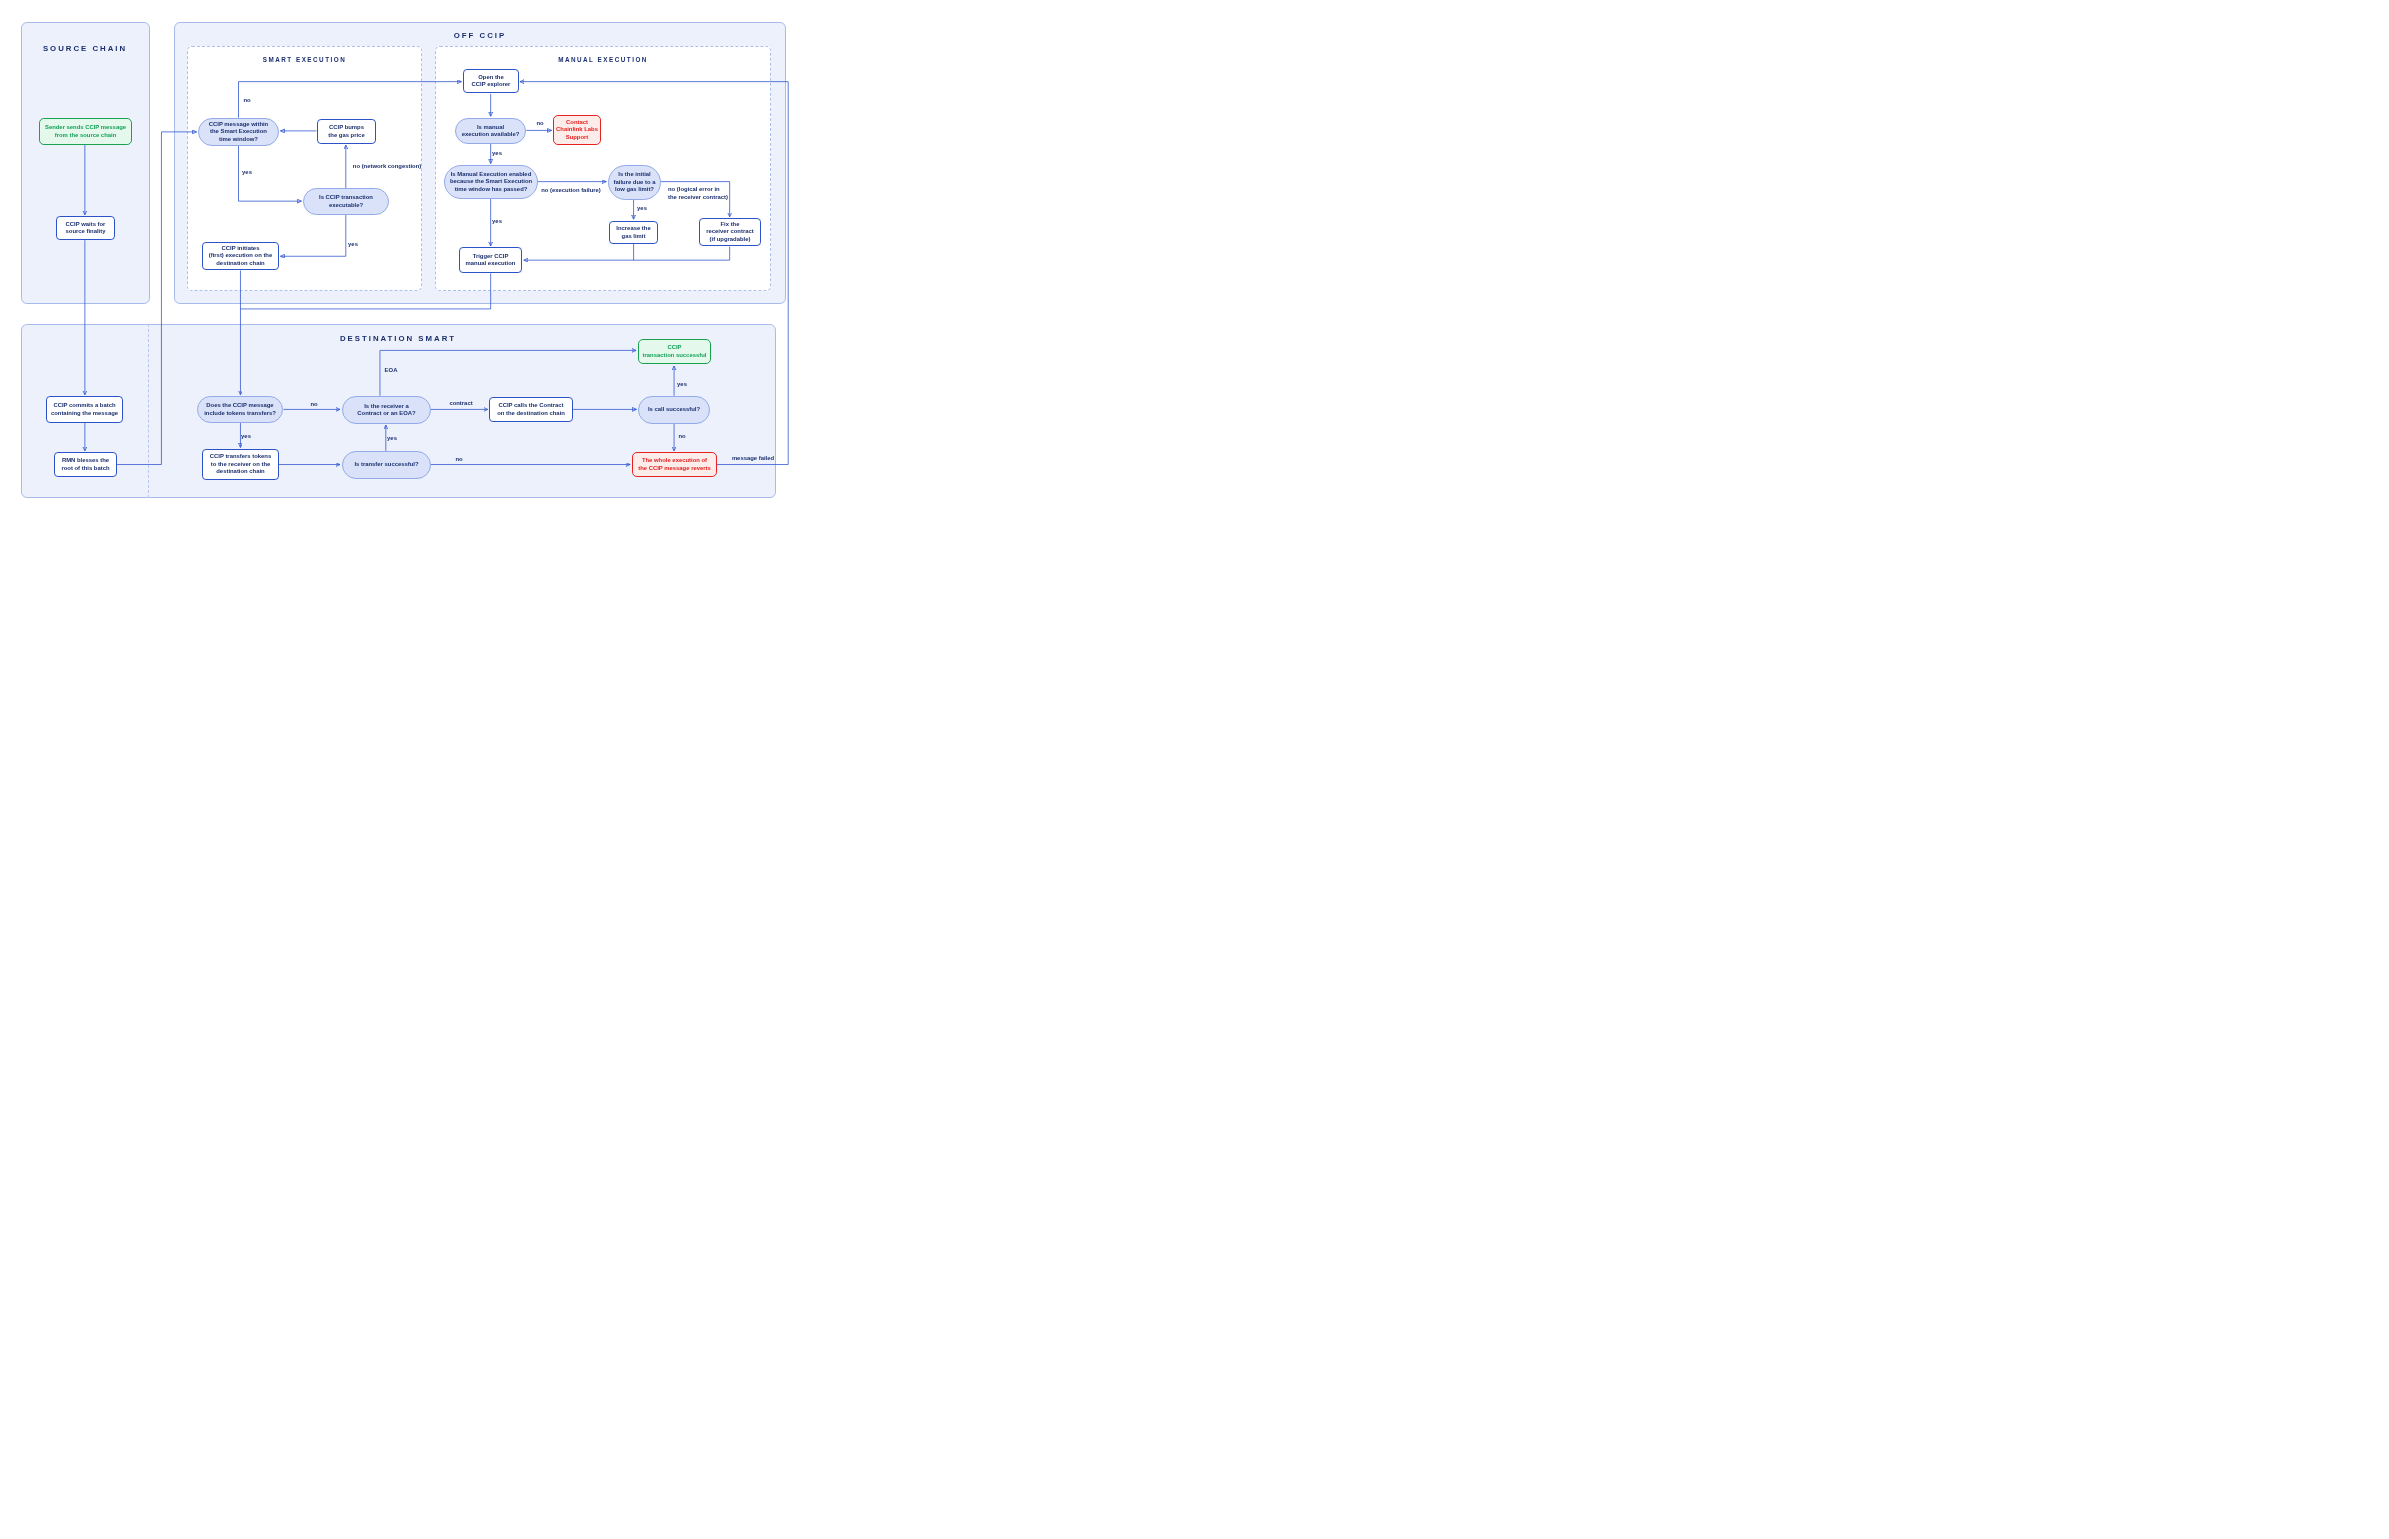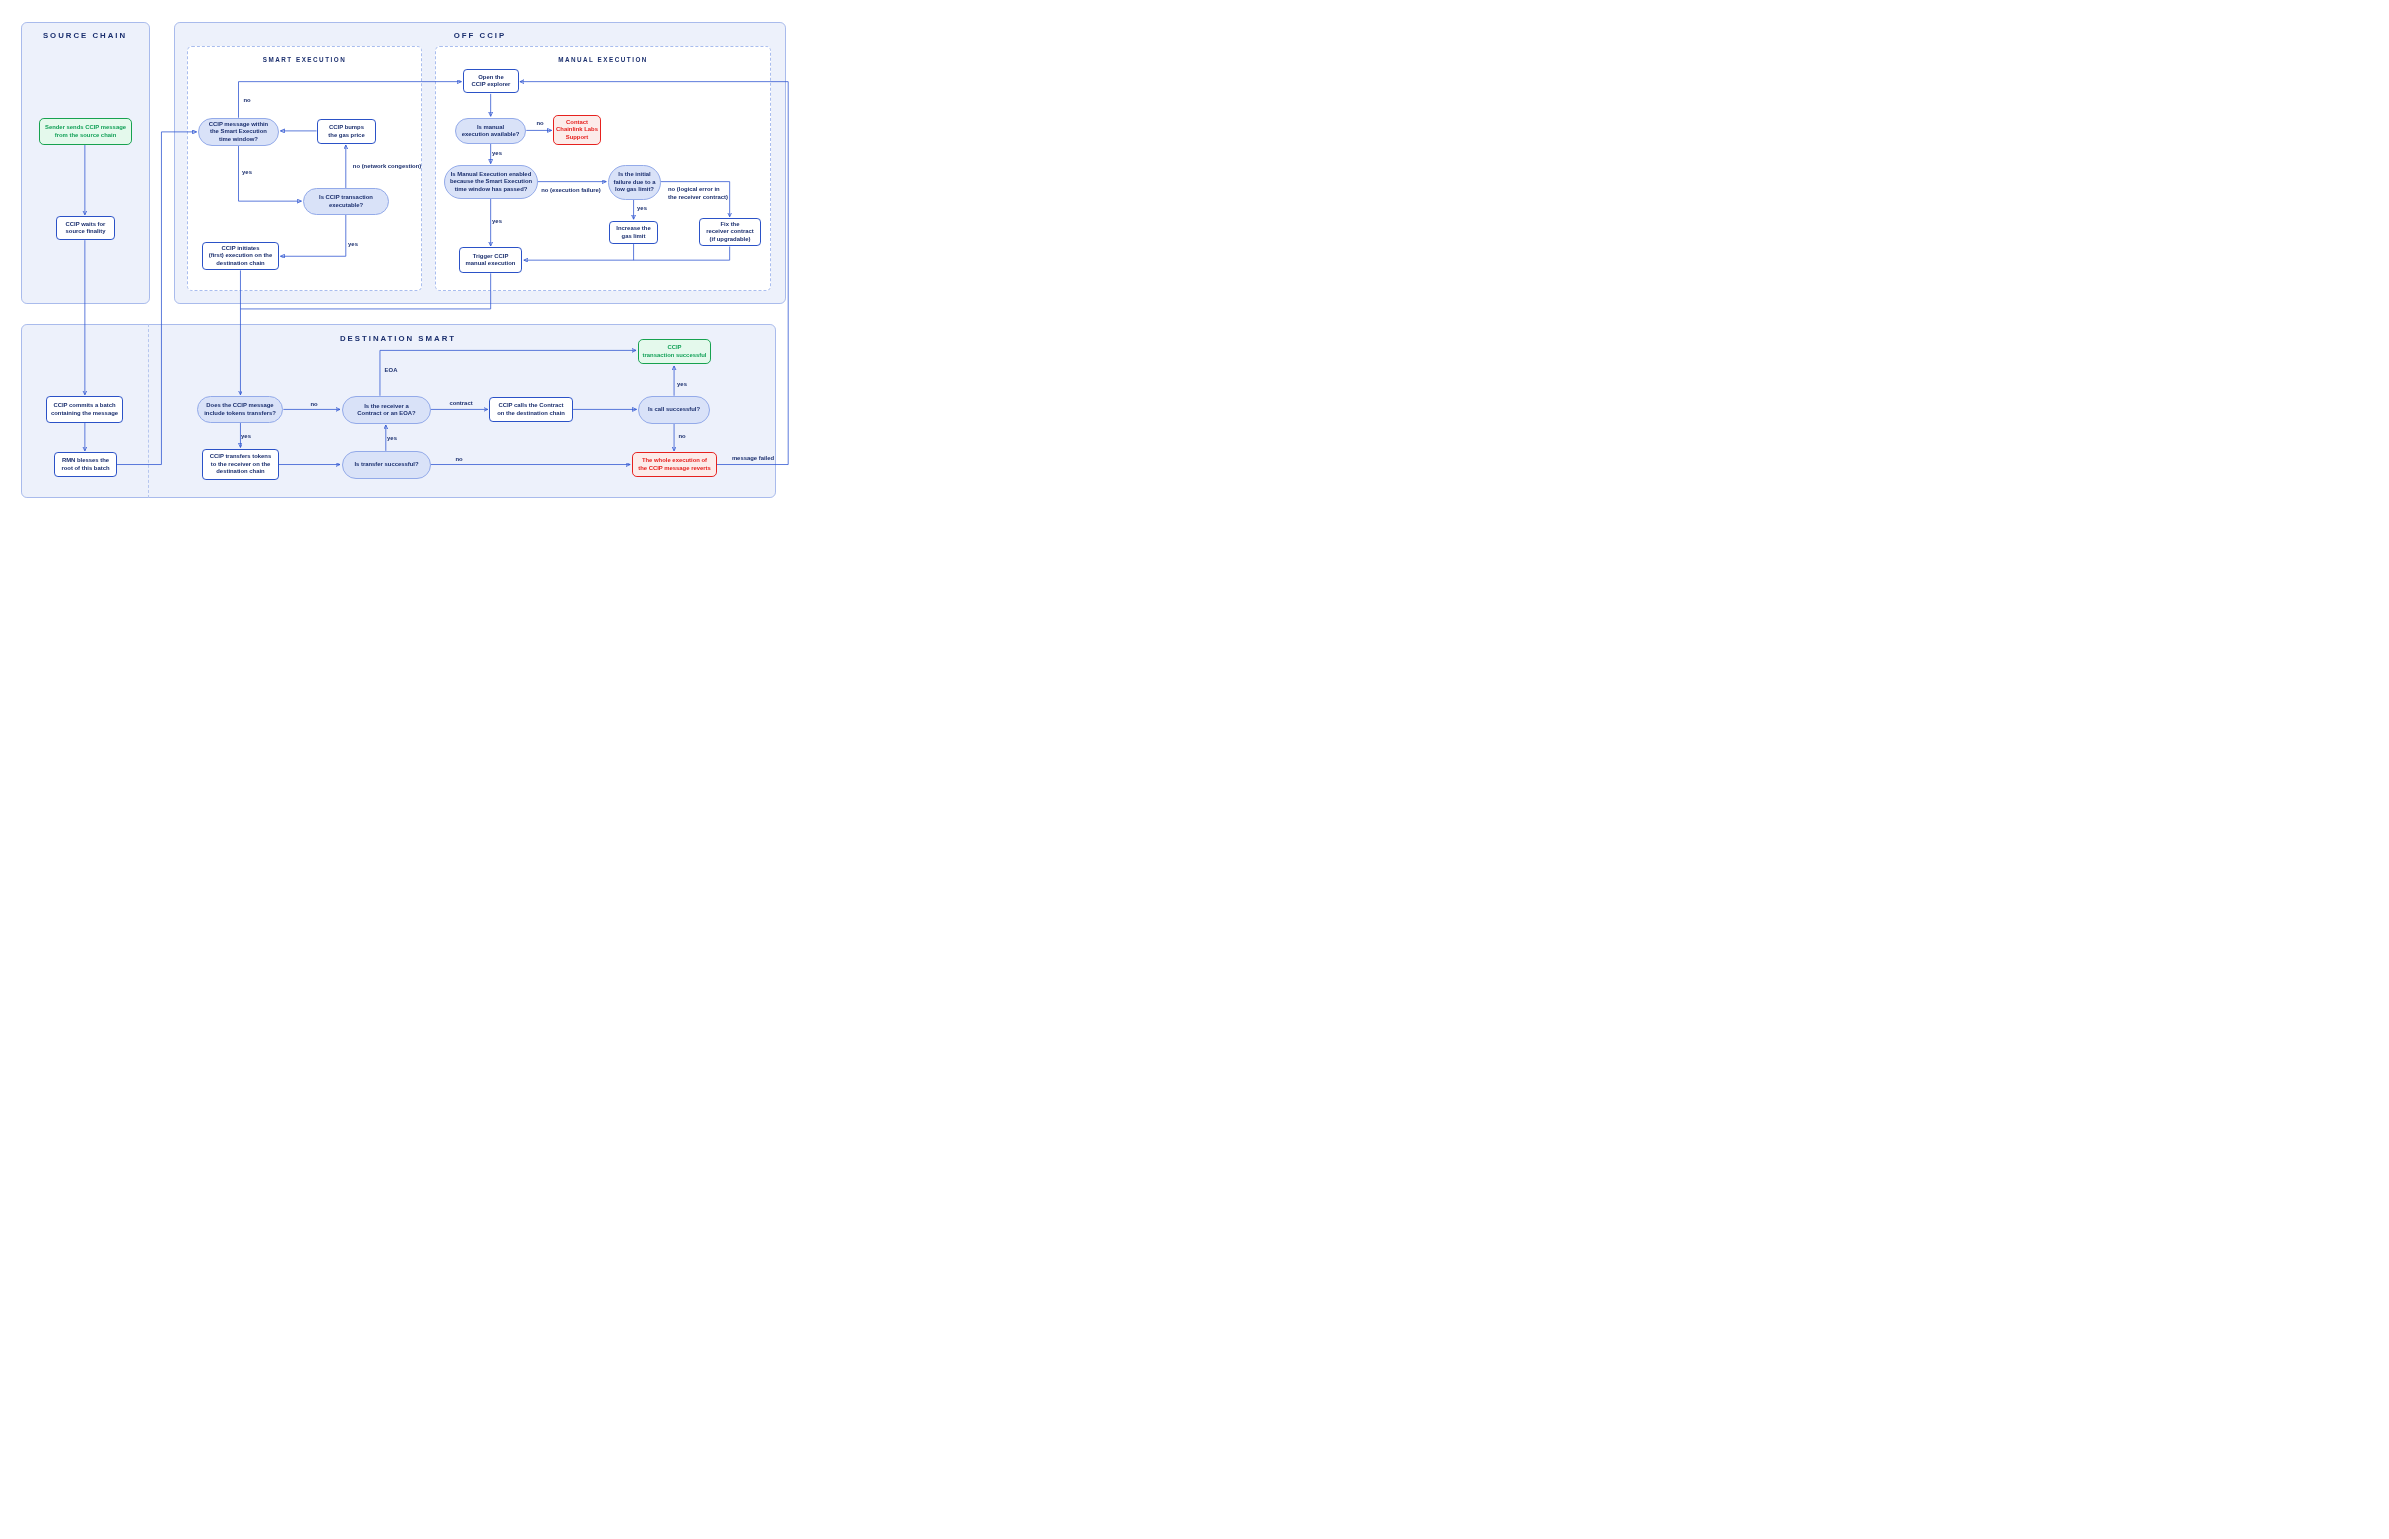--- a/index.html
+++ b/index.html
@@ -26,21 +26,21 @@
 
 <div id="canvas">
 
   <div class="panel" style="left:20.5px;top:21.5px;width:129px;height:282px"></div>
   <div class="panel" style="left:174px;top:21.5px;width:612px;height:282px"></div>
   <div class="subpanel" style="left:187px;top:46px;width:235px;height:245px"></div>
   <div class="subpanel" style="left:435px;top:46px;width:336px;height:245px"></div>
   <div class="panel" style="left:20.5px;top:324px;width:755px;height:174px"></div>
   <div class="divider" style="left:148px;top:324px;height:174px"></div>
 
-  <div class="sec-title" style="left:20.5px;top:31px;width:129px">SOURCE CHAIN</div>
+  <div class="sec-title" style="left:20.5px;top:44px;width:129px">SOURCE CHAIN</div>
   <div class="sec-title" style="left:174px;top:31px;width:612px">OFF CCIP</div>
   <div class="sub-title" style="left:187px;top:56px;width:235px">SMART EXECUTION</div>
   <div class="sub-title" style="left:435px;top:56px;width:336px">MANUAL EXECUTION</div>
   <div class="sec-title" style="left:20.5px;top:334px;width:755px">DESTINATION SMART</div>
 
   <svg class="edges" width="796" height="513" viewBox="0 0 1632 1051">
     <defs>
       <marker id="ah" markerUnits="userSpaceOnUse" markerWidth="10" markerHeight="9" refX="8.5" refY="4" orient="auto">
         <path d="M0,0 L8.5,4 L0,8 Z" fill="#2e55d0" stroke="none"></path>
       </marker>

